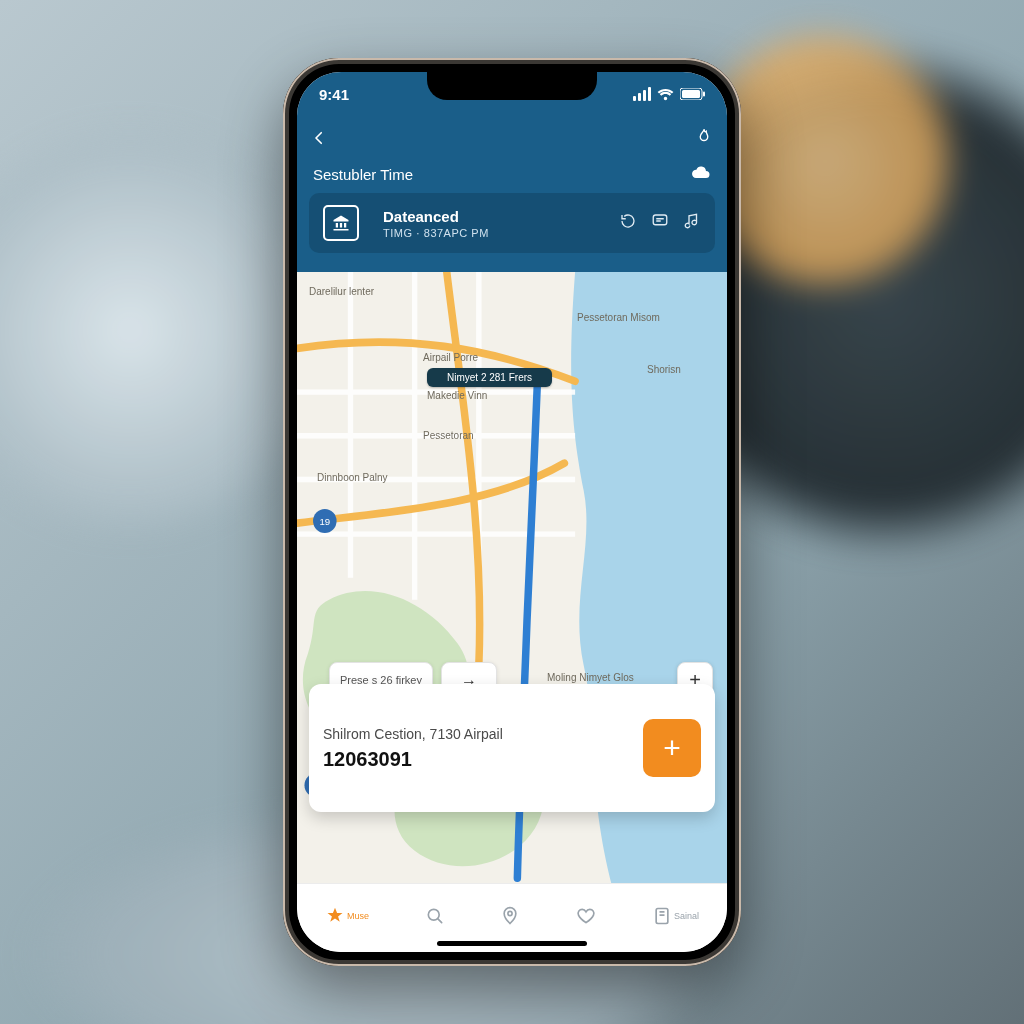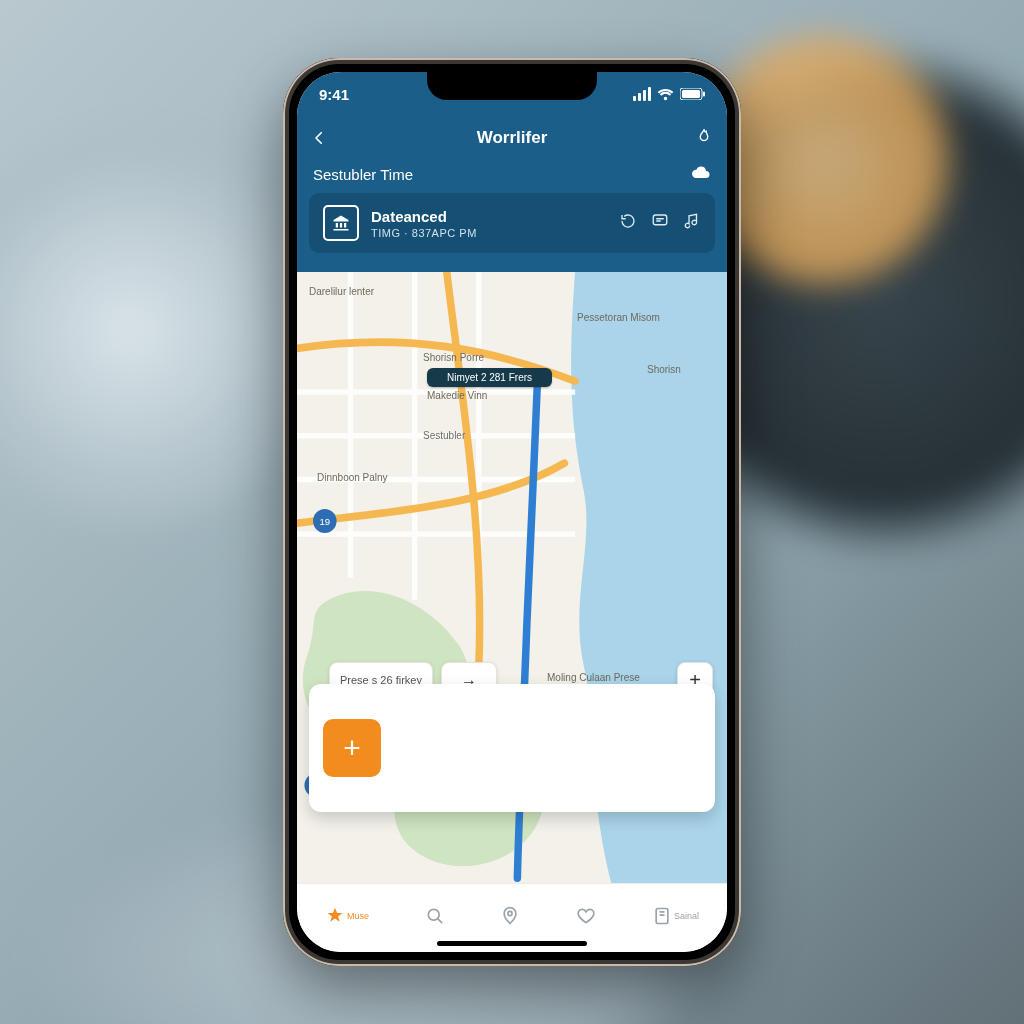--- a/index.html
+++ b/index.html
@@ -69,21 +69,21 @@
     padding-top:44px;
   }
   .hdr-row1{display:flex;align-items:center;height:44px;position:relative}
   .back{width:44px;display:flex;align-items:center;justify-content:center}
   .title{position:absolute;left:0;right:0;text-align:center;font-size:17px;font-weight:600}
   .hdr-right{position:absolute;right:14px;display:flex;gap:14px;align-items:center}
   .hdr-sub{padding:6px 24px 0 16px;font-size:15px}
   .info-card{
     margin:10px 12px 0 12px;background:var(--brand-dark);
     border-radius:10px;padding:12px 14px;
-    display:flex;align-items:center;gap:12px;
+    display:flex;align-items:center;gap:24px;
   }
   .info-icon{width:32px;height:32px;border:2px solid #fff;border-radius:5px;display:flex;align-items:center;justify-content:center}
   .info-main{flex:1;min-width:0}
   .info-title{font-weight:600;font-size:15px}
   .info-sub{font-size:11px;letter-spacing:.5px;color:#cfe1ee;margin-top:2px;text-transform:uppercase}
   .info-actions{display:flex;gap:14px;color:#dfeaf2}
 
   
   .map{
     position:absolute;top:200px;left:0;right:0;bottom:64px;
@@ -176,21 +176,20 @@
       </div>
     </div>
 
     <div class="header">
       <div class="hdr-row1">
         <div class="back">
           <svg class="ico" viewBox="0 0 24 24">
               <path fill="none" stroke="#fff" stroke-width="2.2" stroke-linecap="round" stroke-linejoin="round" d="M15 5l-7 7 7 7"></path>
             </svg>
         </div>
-        <div class="title">Worrlifer</div>
         <div class="hdr-right">
           <span>
             <svg class="ico" viewBox="0 0 24 24">
                 <path fill="none" stroke="#fff" stroke-width="1.8" d="M12 3c0 4-5 5-5 10a5 5 0 0 0 10 0c0-3-2-4-2-7 0 0-2 2-3-3z"></path>
               </svg>
           </span>
         </div>
       </div>
       <div class="hdr-sub" style="display:flex;align-items:center;justify-content:space-between;padding-right:16px">
         <span>Sestubler Time</span>
@@ -253,27 +252,27 @@
 
         <g>
           <circle cx="26" cy="228" r="11" fill="#2f6db3"></circle>
             <text x="26" y="232" text-anchor="middle" font-size="9" fill="#fff" font-family="Arial">19</text>
           <circle cx="18" cy="470" r="11" fill="#2f6db3"></circle>
             <text x="18" y="474" text-anchor="middle" font-size="9" fill="#fff" font-family="Arial">87</text>
         </g>
       </svg>
 
       <span class="map-label" style="left:12px;top:14px">Darelilur lenter</span>
-      <span class="map-label" style="left:126px;top:80px">Shorisn Porre</span>
+      <span class="map-label" style="left:126px;top:80px">Airpail Porre</span>
       <span class="map-label" style="left:130px;top:118px">Makedie Vinn</span>
-      <span class="map-label" style="left:126px;top:158px">Sestubler</span>
+      <span class="map-label" style="left:126px;top:158px">Pessetoran</span>
       <span class="map-label" style="left:20px;top:200px">Dinnboon Palny</span>
       <span class="map-label" style="left:280px;top:40px">Pessetoran Misom</span>
       <span class="map-label" style="left:350px;top:92px">Shorisn</span>
-      <span class="map-label" style="left:250px;top:400px">Moling Culaan Prese</span>
+      <span class="map-label" style="left:250px;top:400px">Moling Nimyet Glos</span>
 
       <span class="map-badge" style="left:130px;top:96px">Nimyet 2 281 Frers</span>
 
       <div class="pin" style="left:228px;top:130px">
         <svg width="24" height="32" viewBox="0 0 24 32">
             <path fill="#f08b2d" d="M12 0a12 12 0 0 0-12 12c0 9 12 20 12 20s12-11 12-20A12 12 0 0 0 12 0z"></path>
             <circle cx="12" cy="12" r="5" fill="#fff"></circle>
           </svg>
       </div>
       <div class="pin" style="left:215px;top:178px">
@@ -309,20 +308,24 @@
 
       <div class="zoom-plus">+</div>
       <div class="chip">
         <div class="box">
           <span>Prese s 26 firkey</span>
         </div>
         <div class="box arrow">→</div>
       </div>
 
       <div class="dest-card">
+        <div class="dest-main">
+          <div class="dest-title">Shilrom Cestion, 7130 Airpail</div>
+          <div class="dest-num">12063091</div>
+        </div>
         <div class="add-btn">+</div>
       </div>
     </div>
 
     <div class="tabbar">
       <div class="tab active">
         <svg viewBox="0 0 24 24">
             <path fill="currentColor" d="M12 2l2.5 6.5H21l-5.3 4 2 6.5L12 15l-5.7 4 2-6.5L3 8.5h6.5z"></path>
           </svg>
         <span>Muse</span>

